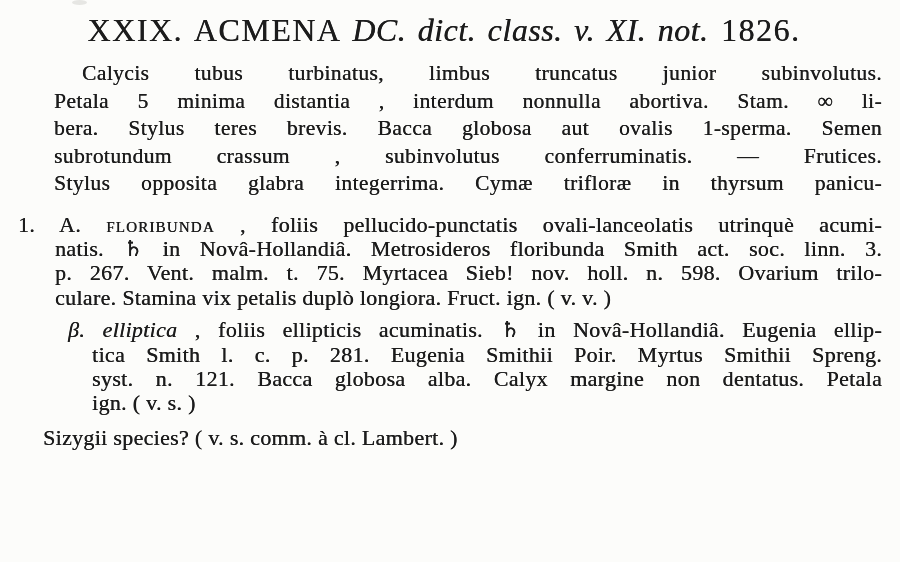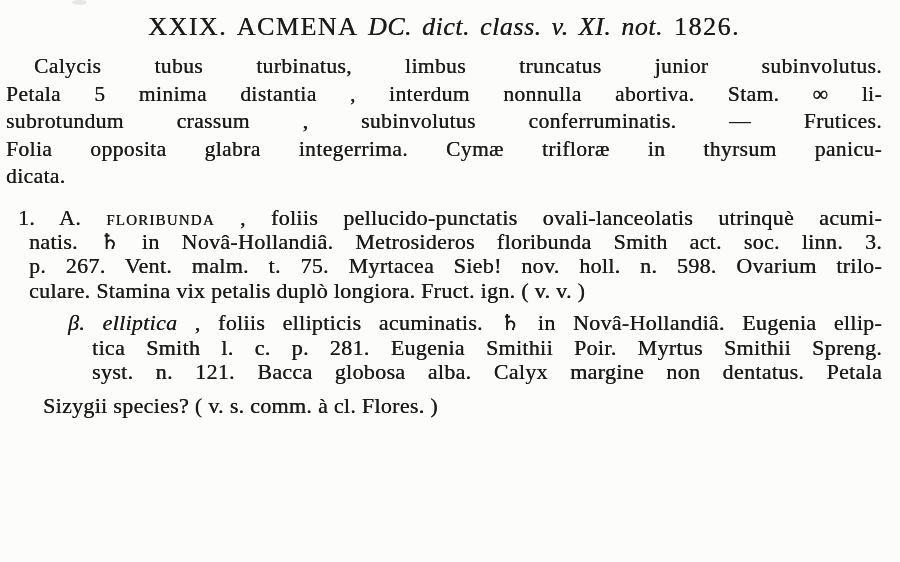--- a/index.html
+++ b/index.html
@@ -32,33 +32,34 @@
     width: 15px;
     height: 5px;
     border-radius: 50%;
     background: #e6e6e3;
     text-shadow: none;
   }
   
   .heading {
     width: 876px;
     text-align: center;
-    font-size: 26px;
+    font-size: 32px;
     letter-spacing: 1.5px;
     word-spacing: 3px;
     margin-top: 2px;
     white-space: nowrap;
   }
   .heading .roman { font-style: normal; }
   .heading .ital  { font-style: italic; letter-spacing: 0.5px; }
   
   .line {
     text-align: justify;
     text-align-last: justify;
     white-space: normal;
+    margin-left: 48px;
   }
   .line.last {
     text-align: left;
     text-align-last: left;
   }
   
   .genus-desc {
     margin-top: 11px;
     width: 876px;
     font-size: 21.5px;
@@ -69,21 +70,21 @@
   
   .species, .variety {
     font-size: 22px;
     line-height: 24.4px;
     letter-spacing: 0.3px;
   }
   .species-1 { margin-top: 15px; }
   .variety   { margin-top: 8px; }
   .species-2 { margin-top: 10px; }
   .species-1 .l-first { margin-left: 12px; }
-  .species-1 .l-cont  { margin-left: 23px; }
+  .species-1 .l-cont  { margin-left: 49px; }
   .variety  .l-first  { margin-left: 62px; }
   .variety  .l-cont   { margin-left: 86px; }
   .species-2 .l-first { margin-left: 10px; }
   .species-2 .l-cont  { margin-left: 37px; }
   .sc {
     font-variant: small-caps;
     letter-spacing: 1.2px;
   }
   .it { font-style: italic; }
 </style>
@@ -96,40 +97,41 @@
 
   <div class="heading">
     <span class="roman">XXIX. ACMENA</span>
     <span class="ital">DC. dict. class. v. XI. not.</span>
     <span class="roman">1826.</span>
   </div>
 
   <div class="genus-desc">
     <div class="line gl-first">Calycis tubus turbinatus, limbus truncatus junior subinvolutus.</div>
     <div class="line">Petala 5 minima distantia , interdum nonnulla abortiva. Stam. ∞ li-</div>
+    <div class="line">bera. Stylus teres brevis. Bacca globosa aut ovalis 1-sperma. Semen</div>
     <div class="line">subrotundum crassum , subinvolutus conferruminatis. — Frutices.</div>
-    <div class="line">Folia opposita glabra integerrima. Cymæ trifloræ in thyrsum panicu-</div>
-    <div class="line last">dicata.</div>
+    <div class="line">Stylus opposita glabra integerrima. Cymæ trifloræ in thyrsum panicu-</div>
   </div>
 
   <div class="species species-1">
     <div class="line l-first">
       <span>1. A.</span>
       <span class="sc">floribunda</span><span> , foliis pellucido-punctatis ovali-lanceolatis utrinquè acumi-</span>
     </div>
     <div class="line l-cont">natis. ♄ in Novâ-Hollandiâ. Metrosideros floribunda Smith act. soc. linn. 3.</div>
     <div class="line l-cont">p. 267. Vent. malm. t. 75. Myrtacea Sieb! nov. holl. n. 598. Ovarium trilo-</div>
     <div class="line l-cont last">culare. Stamina vix petalis duplò longiora. Fruct. ign. ( v. v. )</div>
   </div>
 
   <div class="variety">
     <div class="line l-first">
       <span class="it">β. elliptica</span><span> , foliis ellipticis acuminatis. ♄ in Novâ-Hollandiâ. Eugenia ellip-</span>
     </div>
     <div class="line l-cont">tica Smith l. c. p. 281. Eugenia Smithii Poir. Myrtus Smithii Spreng.</div>
     <div class="line l-cont">syst. n. 121. Bacca globosa alba. Calyx margine non dentatus. Petala</div>
+    <div class="line l-cont last">ign. ( v. s. )</div>
   </div>
 
   <div class="species species-2">
-    <div class="line l-cont last">Sizygii species? ( v. s. comm. à cl. Flores. )</div>
+    <div class="line l-cont last">Sizygii species? ( v. s. comm. à cl. Lambert. )</div>
   </div>
 
 </div>
 
 </body></html>

